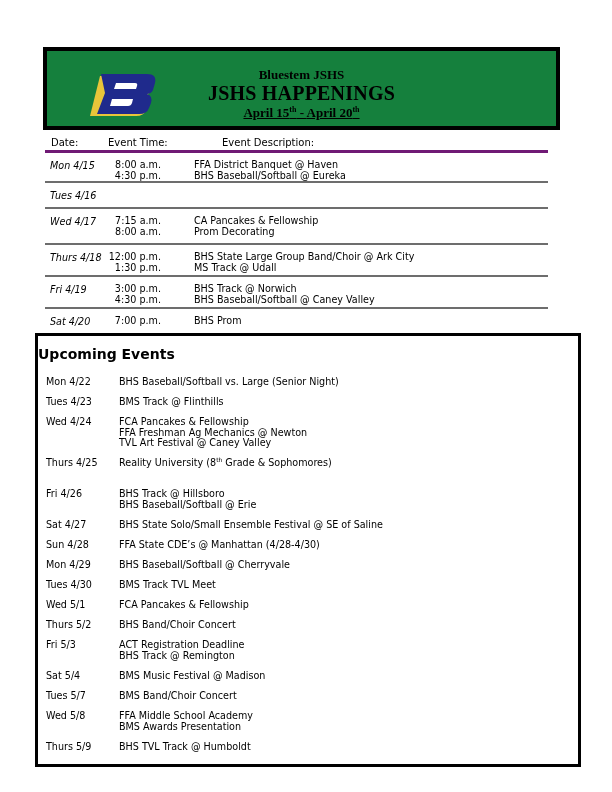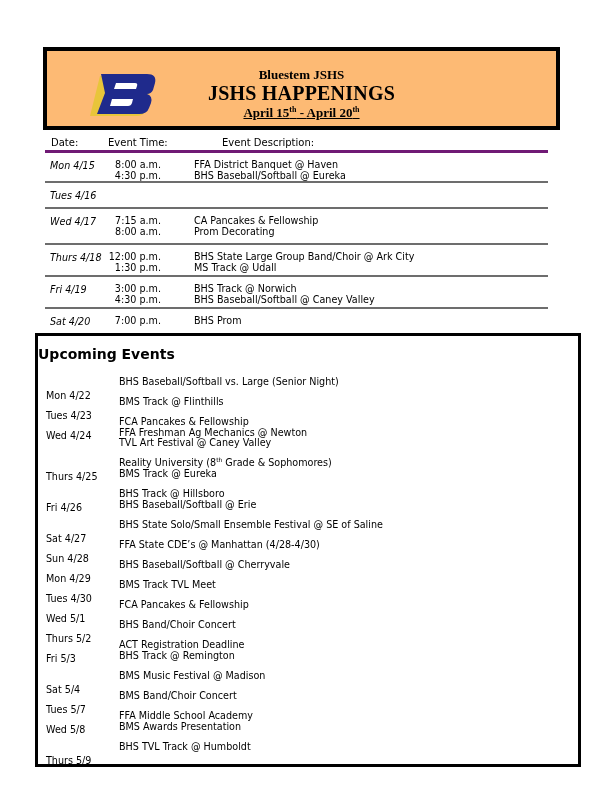--- a/index.html
+++ b/index.html
@@ -1,19 +1,19 @@
 <!DOCTYPE html>
 <html><head>
   <meta charset="utf-8">
   <style>
     html, body { margin: 0; padding: 0; background: #ffffff; }
     body { width: 612px; height: 792px; position: relative; overflow: hidden; font-family: "DejaVu Sans", sans-serif; color: #000; }
     .header-box {
       position: absolute; left: 43px; top: 47px; width: 509px; height: 75px;
-      border: 4px solid #000; background: #fdba74;
+      border: 4px solid #000; background: #15803d;
     }
     .logo { position: absolute; left: 40px; top: 20px; width: 70px; height: 46px; }
     .titles { position: absolute; left: 0; right: 0; top: 16px; text-align: center; font-family: "Liberation Serif", serif; font-weight: bold; }
     .school { font-size: 13px; line-height: 15px; }
     .main-title { font-size: 20px; line-height: 22px; letter-spacing: 0.2px; }
     .date-range { font-size: 13px; line-height: 17px; text-decoration: underline; }
     .date-range sup { font-size: 8px; vertical-align: 5px; line-height: 0; }
 
     .week-table { position: absolute; left: 45px; top: 136px; width: 503px; font-size: 9.6px; }
     .th-row { position: relative; height: 14px; font-weight: normal; font-size: 10px; border-bottom: 3px solid #701a75; }
@@ -25,21 +25,21 @@
     .line { line-height: 10.6px; white-space: nowrap; }
     .week-row.last { border-bottom: none; }
 
     .upcoming-box {
       position: absolute; left: 35px; top: 333px; width: 540px; height: 428px;
       border: 3.5px solid #000; background: #fff;
     }
     .up-title { position: absolute; left: 0; right: 0; top: 10px; text-align: left; font-weight: bold; font-size: 14px; }
     .up-list { position: absolute; left: 8px; top: 41px; font-size: 9.6px; }
     .up-row { position: relative; }
-    .up-row .u-date { position: absolute; left: 0; top: 0; margin-top: 14px; }
+    .up-row .u-date { position: absolute; left: 0; top: 0; }
     .up-row .u-desc { position: absolute; left: 73px; top: 0; }
     .u-desc sup { font-size: 6px; vertical-align: 4px; line-height: 0; }
   </style>
 </head>
 <body>
 
 <div class="header-box">
   <svg class="logo" viewBox="0 0 70 46">
 
     <path d="M6 44 L16 4 L60 4 Q70 4 68 13 L66 20 Q64 24 60 24 Q66 26 64 33 L62 38 Q60 44 52 44 Z" fill="#e8c53a" transform="translate(-3,1)"></path>
@@ -144,21 +144,20 @@
         <div class="u-desc">
           <div class="line">FCA Pancakes &amp; Fellowship</div>
           <div class="line">FFA Freshman Ag Mechanics @ Newton</div>
           <div class="line">TVL Art Festival @ Caney Valley</div>
         </div>
       </div>
       <div class="up-row" style="height: 30.7px;">
         <div class="u-date line">Thurs 4/25</div>
         <div class="u-desc">
           <div class="line">Reality University (8<sup>th</sup> Grade &amp; Sophomores)</div>
-          <div class="line">BMS Track @ Eureka</div>
         </div>
       </div>
       <div class="up-row" style="height: 30.7px;">
         <div class="u-date line">Fri 4/26</div>
         <div class="u-desc">
           <div class="line">BHS Track @ Hillsboro</div>
           <div class="line">BHS Baseball/Softball @ Erie</div>
         </div>
       </div>
       <div class="up-row" style="height: 20.1px;">

